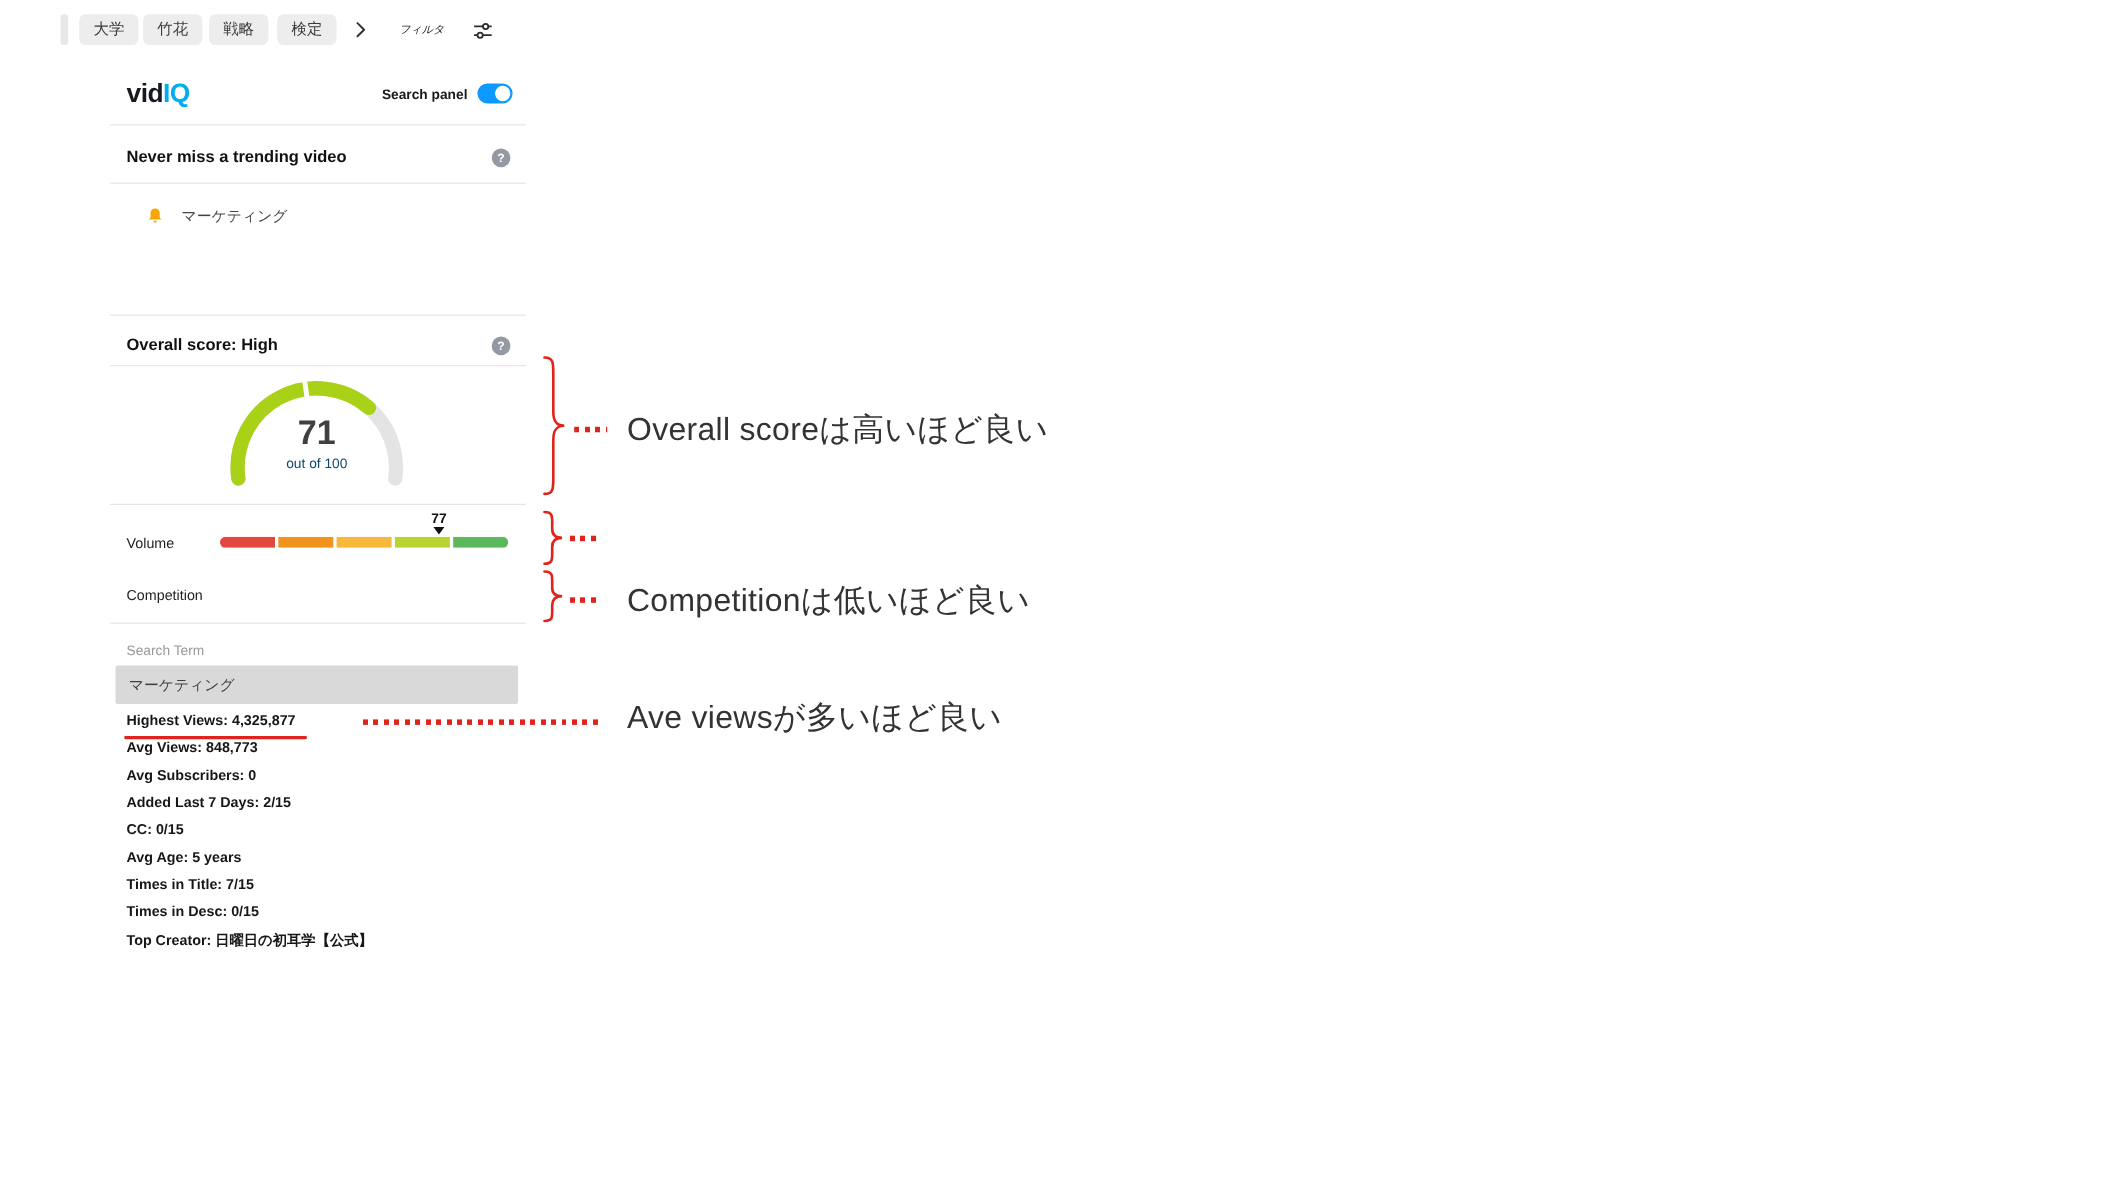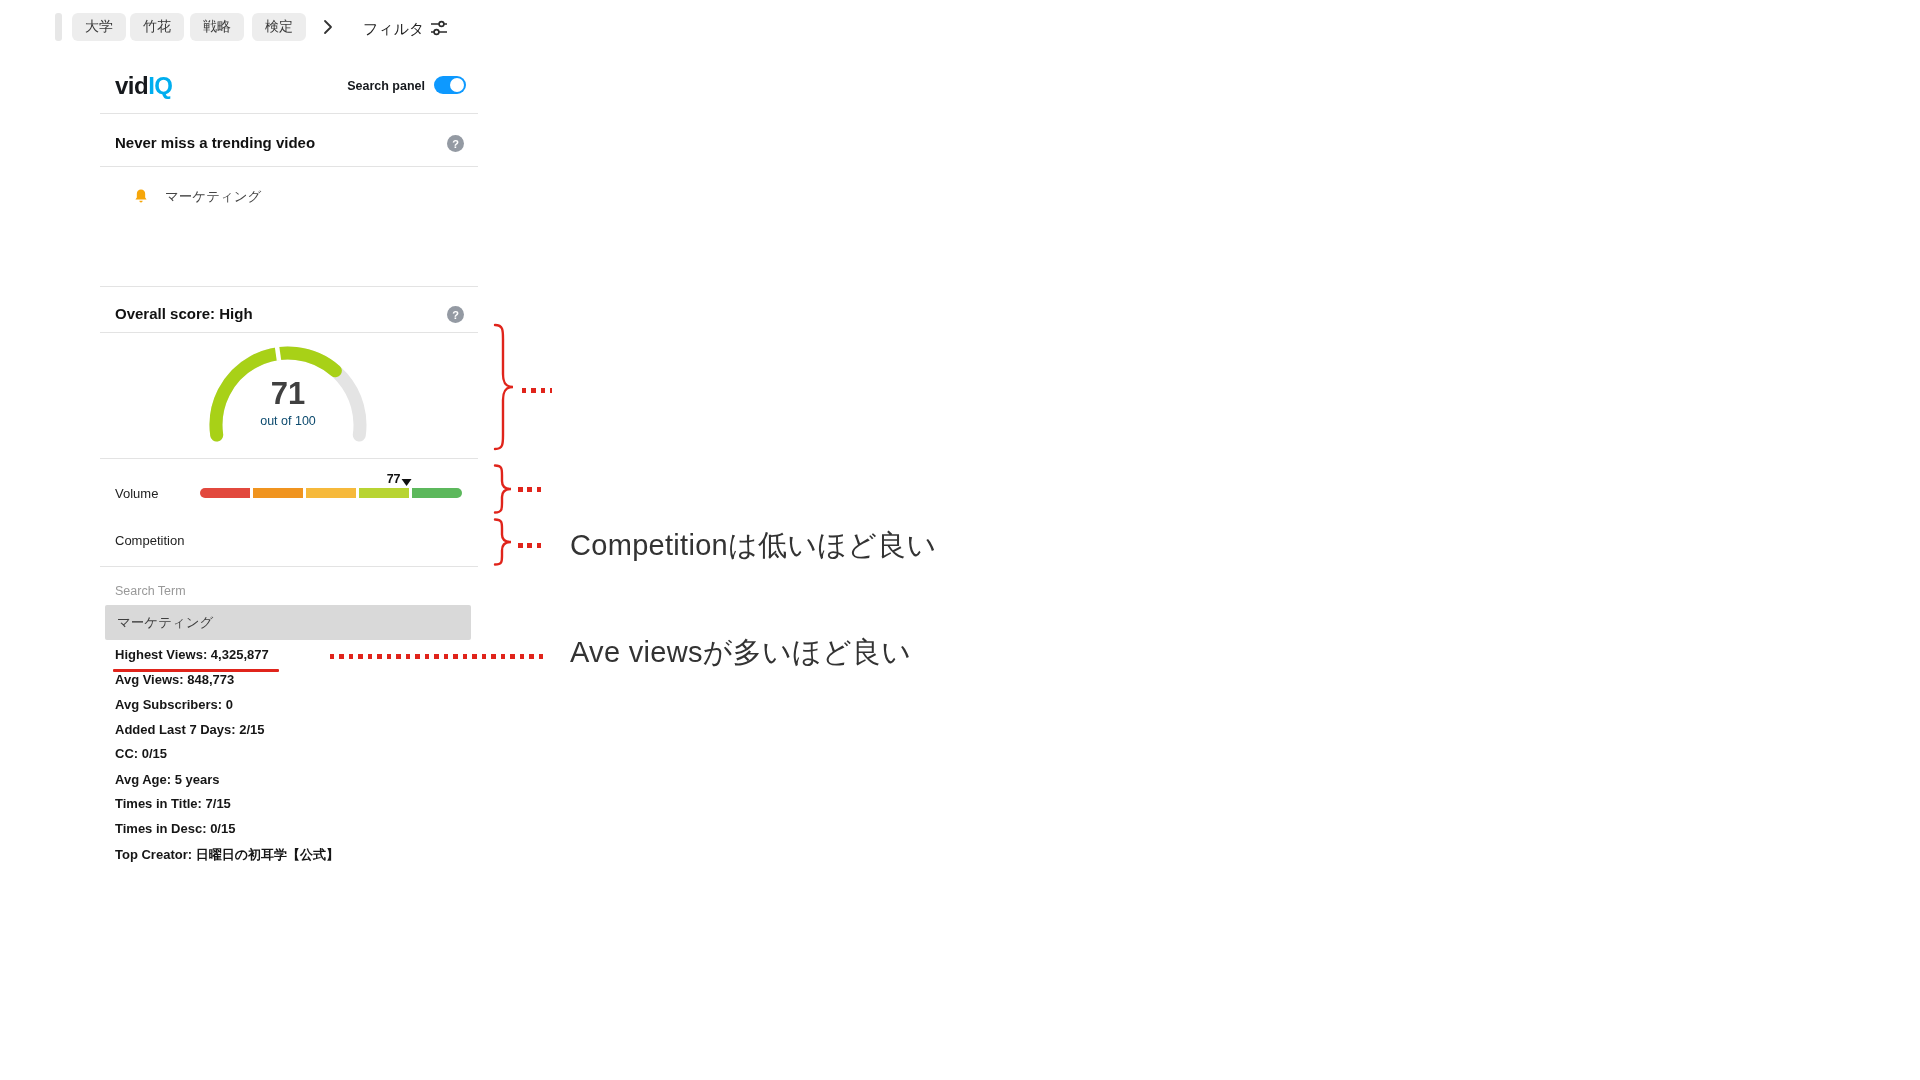--- a/index.html
+++ b/index.html
@@ -9,21 +9,21 @@
   body{background:#fff;}
   .stage{position:relative;width:1816px;height:1080px;background:#fff;overflow:hidden;
          font-family:"Liberation Sans",sans-serif;color:#111;}
 
   
   .sliver{position:absolute;left:55px;top:13px;width:7px;height:28px;background:#e7e7e7;border-radius:3px;}
   .chip{position:absolute;top:13px;height:28px;padding:0 13px;background:#ededed;border:none;
         border-radius:6px;font-size:14px;color:#3a3a3a;display:inline-flex;align-items:center;
         font-family:inherit;cursor:pointer;}
   .chev{position:absolute;left:318px;top:17px;cursor:pointer;}
-  .filter-label{position:absolute;left:363px;top:20px;font-size:15px;color:#222;cursor:pointer;}
+  .filter-label{position:absolute;left:363px;top:20px;font-size:10px;color:#222;cursor:pointer;font-style:italic;}
   .filter-icon{position:absolute;left:428px;top:17px;cursor:pointer;}
 
   
   .logo{position:absolute;left:115px;top:72px;font-size:24px;font-weight:800;letter-spacing:-0.5px;color:#16191d;}
   .logo .iq{color:var(--logo-blue);}
   .sp-label{position:absolute;left:300px;width:125px;top:79px;font-size:12.5px;font-weight:700;
             color:#16191d;text-align:right;}
   .toggle{position:absolute;left:434px;top:76px;width:32px;height:18px;border-radius:9px;
           background:var(--blue);cursor:pointer;}
   .toggle .knob{position:absolute;right:2px;top:2px;width:14px;height:14px;border-radius:50%;background:#fff;}
@@ -50,21 +50,21 @@
   .score-cap{position:absolute;left:238px;top:414px;width:100px;text-align:center;
              font-size:12.5px;color:#0c4a6e;}
 
   
   .metric-label{position:absolute;left:115px;font-size:13px;font-weight:500;color:#222;}
   .bar-wrap{position:absolute;left:200px;width:262px;height:35px;}
   .metric-bar{position:absolute;bottom:0;left:0;right:0;height:10px;border-radius:5px;
               overflow:hidden;display:flex;gap:3px;}
   .metric-bar i{flex:1;}
   .marker{position:absolute;bottom:12px;transform:translateX(-50%);display:flex;
-          flex-direction:row;align-items:flex-end;gap:1px;}
+          flex-direction:column;align-items:center;gap:1px;}
   .marker .mlabel{font-size:12.5px;font-weight:600;color:#111;}
   .marker .tri{width:0;height:0;border-left:5px solid transparent;border-right:5px solid transparent;
                border-top:7px solid #111;}
 
   
   .term-label{position:absolute;left:115px;top:584px;font-size:12.5px;color:#999;}
   .term-box{position:absolute;left:105px;top:605px;width:366px;height:35px;background:#d9d9d9;
             border-radius:2px;display:flex;align-items:center;padding:0 12px;font-size:13.5px;
             color:#3f3f3f;cursor:text;}
   .stat{position:absolute;left:115px;font-size:13px;font-weight:700;color:#161616;}
@@ -171,20 +171,21 @@
   <div class="stat" style="top:746px">CC: 0/15</div>
   <div class="stat" style="top:772px">Avg Age: 5 years</div>
   <div class="stat" style="top:796px">Times in Title: 7/15</div>
   <div class="stat" style="top:821px">Times in Desc: 0/15</div>
   <div class="stat" style="top:846px">Top Creator: 日曜日の初耳学【公式】</div>
 
   <svg class="brace" style="left:492px;top:322px" width="24" height="130" viewBox="0 0 24 130">
     <path d="M3,3 C11,3 11,8 11,17 L11,52 C11,60 13,65 21,65 C13,65 11,70 11,78 L11,113 C11,122 11,127 3,127"></path>
   </svg>
   <div class="dots" style="left:522px;top:388px;width:30px"></div>
+  <div class="ann-text" style="top:371px">Overall scoreは高いほど良い</div>
 
   <svg class="brace" style="left:492px;top:463px" width="24" height="52" viewBox="0 0 24 52">
     <path d="M3,2.5 C10,2.5 10,6 10,12 L10,18 C10,22.5 12,26 19,26 C12,26 10,29.5 10,34 L10,40 C10,46 10,49.5 3,49.5"></path>
   </svg>
   <div class="dots" style="left:518px;top:487px;width:27px"></div>
 
   <svg class="brace" style="left:492px;top:517px" width="24" height="50" viewBox="0 0 24 50">
     <path d="M3,2.5 C10,2.5 10,6 10,11.5 L10,17.5 C10,21.5 12,25 19,25 C12,25 10,28.5 10,33.5 L10,39 C10,44.5 10,47.5 3,47.5"></path>
   </svg>
   <div class="dots" style="left:518px;top:543px;width:27px"></div>

